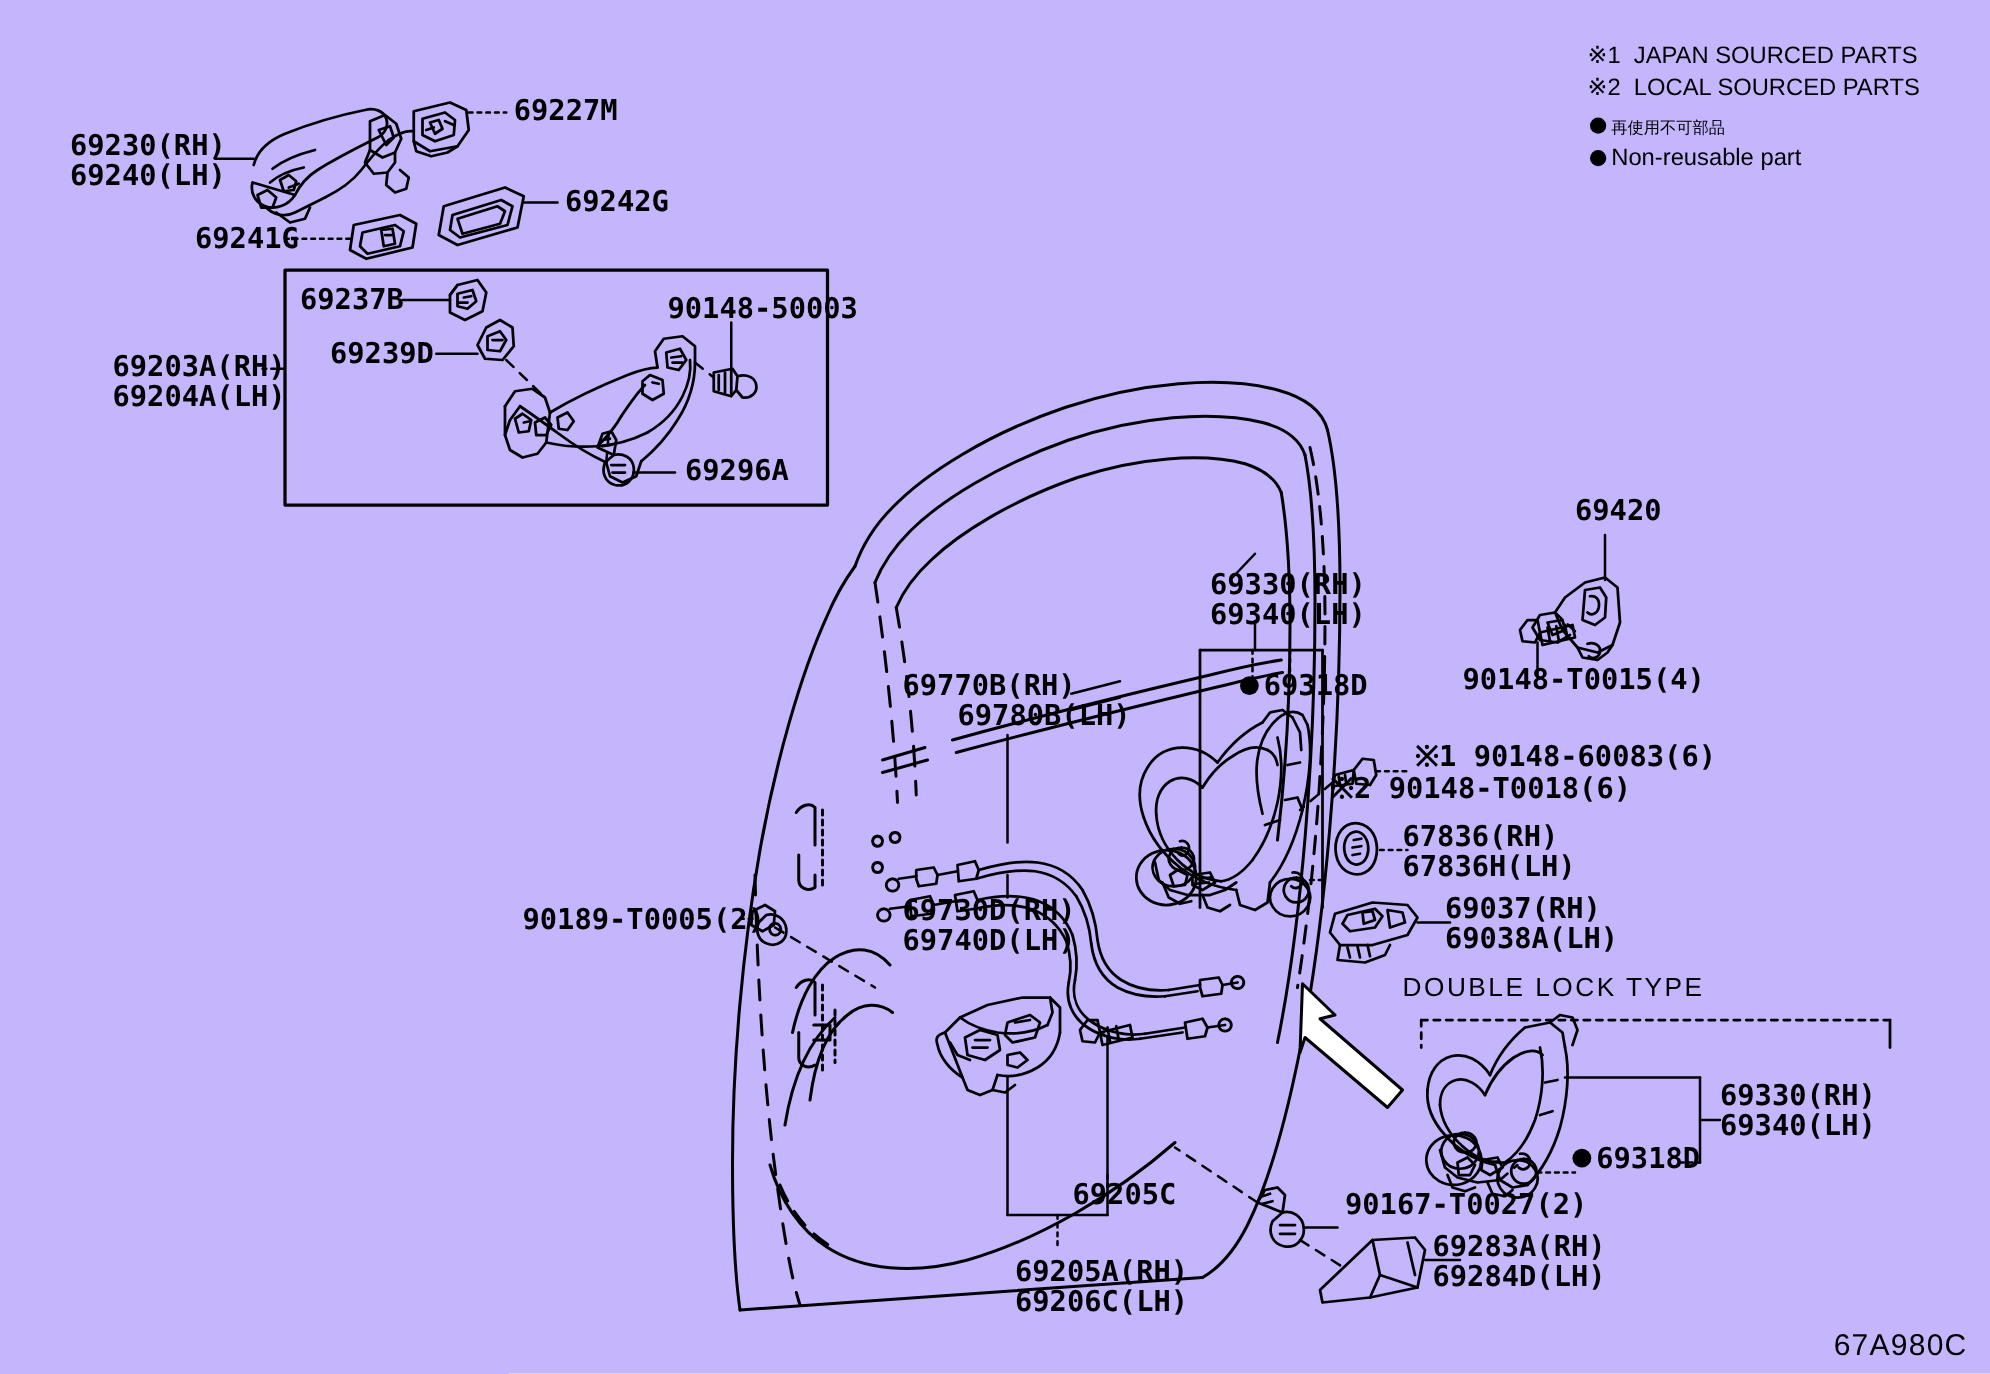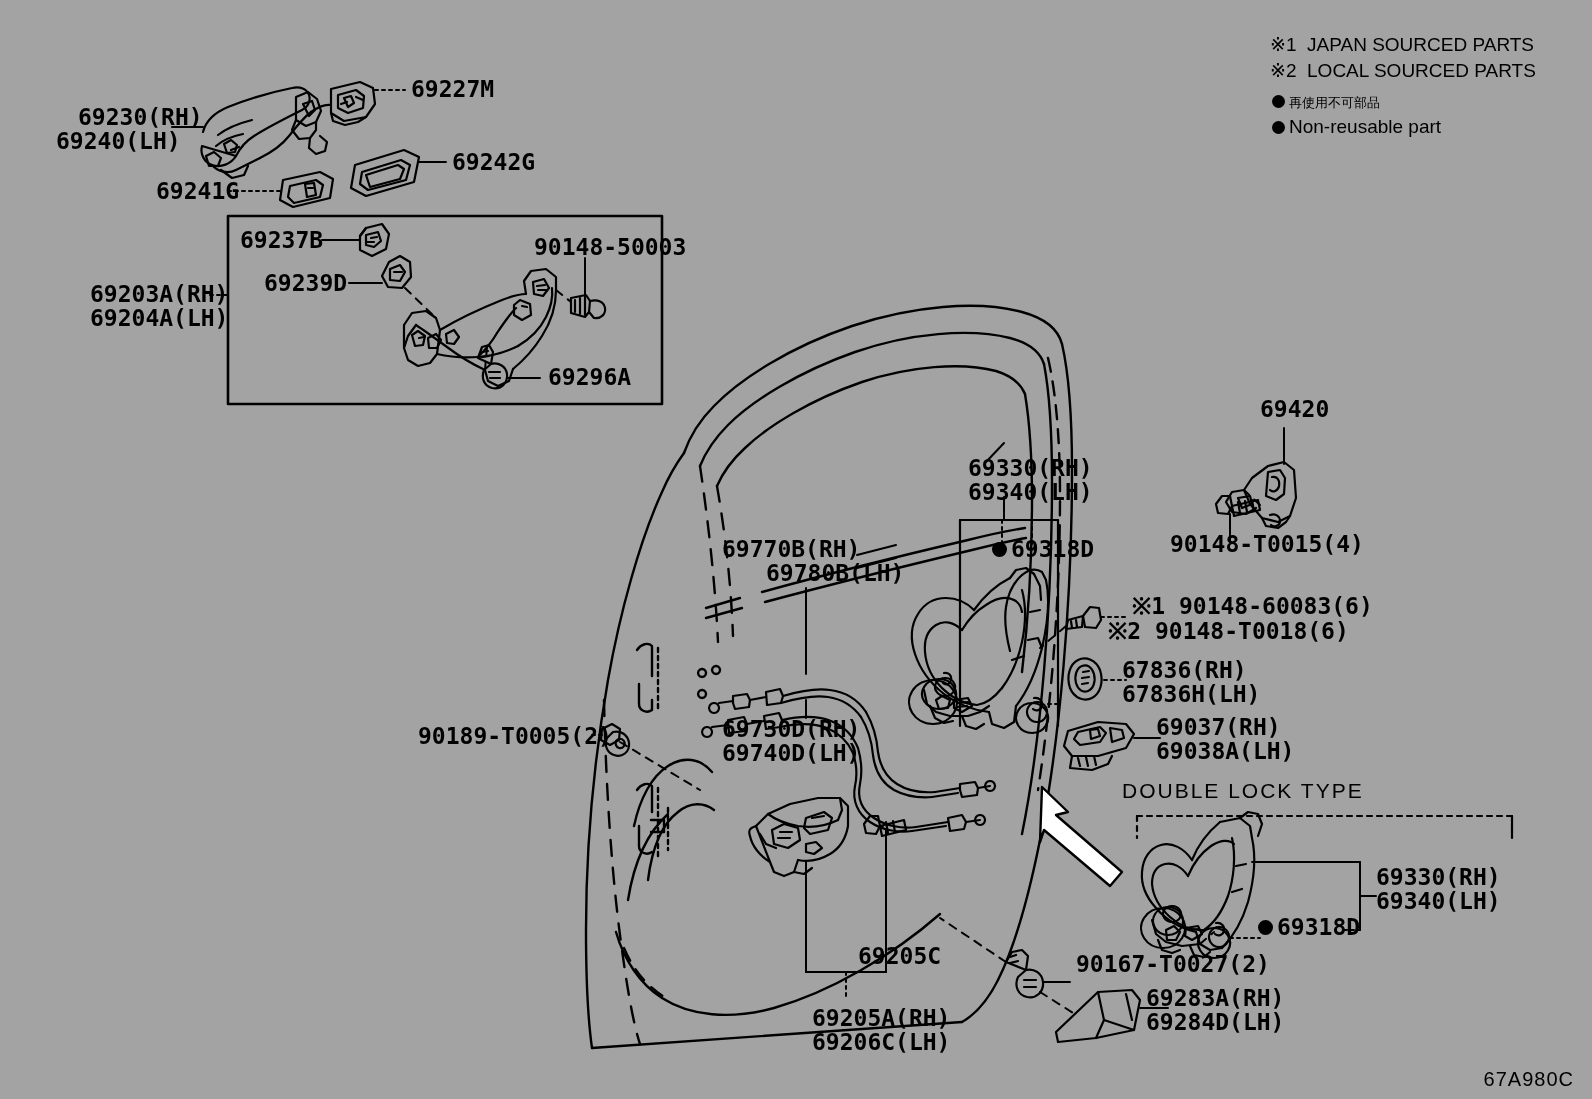--- a/index.html
+++ b/index.html
@@ -1,19 +1,19 @@
 <!DOCTYPE html>
 <html><head>
 <meta charset="utf-8">
 <style>
   html,body{margin:0;padding:0;background:#ffffff;}
   #stage{
     position:relative;
     width:1592px;height:1099px;
-    background:#a3a3a3;
+    background:#c4b5fd;
     font-family:"DejaVu Sans Mono","Liberation Mono",monospace;
     overflow:hidden;
   }
   .lbl{
     position:absolute;
     color:#000;
     font-family:"DejaVu Sans Mono","Liberation Mono",monospace;
     font-weight:bold;
     font-size:23px;
     line-height:27px;
@@ -34,21 +34,21 @@
     width:13px;height:13px;
     border-radius:50%;
     background:#000;
     vertical-align:-1px;
     margin-right:4px;
   }
   .code{
     position:absolute;
     right:18px;bottom:8px;
     font-family:"Liberation Sans","DejaVu Sans",sans-serif;
-    font-size:20px;
+    font-size:24px;
     color:#000;
     letter-spacing:1px;
   }
   .dlt{
     position:absolute;
     font-family:"Liberation Sans","DejaVu Sans",sans-serif;
     font-size:21px;
     letter-spacing:2px;
     color:#000;
     white-space:pre;
@@ -502,42 +502,42 @@
         <path d="M1200,944 L1214,932" stroke-dasharray="8 7"></path>
       </g>
     </g>
   </svg>
 
   <div class="legend" style="left:1270px;top:32px;">※1  JAPAN SOURCED PARTS</div>
   <div class="legend" style="left:1270px;top:58px;">※2  LOCAL SOURCED PARTS</div>
   <div class="legend" style="left:1272px;top:88px;"><span class="dot"></span><span class="legend jp" style="position:static;">再使用不可部品</span></div>
   <div class="legend" style="left:1272px;top:114px;"><span class="dot"></span><span class="legend" style="position:static;">Non-reusable part</span></div>
 
-  <div class="lbl" style="left:56px;top:104px;margin-left:22px;">69230(RH)</div>
+  <div class="lbl" style="left:56px;top:104px;">69230(RH)</div>
   <div class="lbl" style="left:56px;top:128px;">69240(LH)</div>
   <div class="lbl" style="left:411px;top:76px;text-align:center;">69227M</div>
   <div class="lbl" style="left:156px;top:178px;">69241G</div>
   <div class="lbl" style="left:452px;top:149px;">69242G</div>
 
   <div class="lbl" style="left:90px;top:281px;">69203A(RH)</div>
   <div class="lbl" style="left:90px;top:305px;">69204A(LH)</div>
   <div class="lbl" style="left:240px;top:227px;">69237B</div>
   <div class="lbl" style="left:264px;top:270px;">69239D</div>
   <div class="lbl" style="left:534px;top:234px;">90148-50003</div>
   <div class="lbl" style="left:548px;top:364px;">69296A</div>
 
   <div class="lbl" style="left:968px;top:455px;">69330(RH)</div>
   <div class="lbl" style="left:968px;top:479px;">69340(LH)</div>
   <div class="lbl" style="left:992px;top:536px;"><span class="dot" style="width:15px;height:15px;vertical-align:0px;"></span><span style="position:static;">69318D</span></div>
 
   <div class="lbl" style="left:1260px;top:396px;">69420</div>
   <div class="lbl" style="left:1170px;top:531px;">90148-T0015(4)</div>
 
   <div class="lbl" style="left:1132px;top:593px;">※1 90148-60083(6)</div>
-  <div class="lbl" style="left:1108px;top:618px;">※2 90148-T0018(6)</div>
+  <div class="lbl" style="left:1064px;top:618px;">※2 90148-T0018(6)</div>
 
   <div class="lbl" style="left:1122px;top:657px;">67836(RH)</div>
   <div class="lbl" style="left:1122px;top:681px;">67836H(LH)</div>
   <div class="lbl" style="left:1156px;top:714px;">69037(RH)</div>
   <div class="lbl" style="left:1156px;top:738px;">69038A(LH)</div>
 
   <div class="lbl" style="left:722px;top:536px;">69770B(RH)</div>
   <div class="lbl" style="left:722px;top:560px;margin-left:44px;">69780B(LH)</div>
   <div class="lbl" style="left:722px;top:716px;">69730D(RH)</div>
   <div class="lbl" style="left:722px;top:740px;">69740D(LH)</div>

